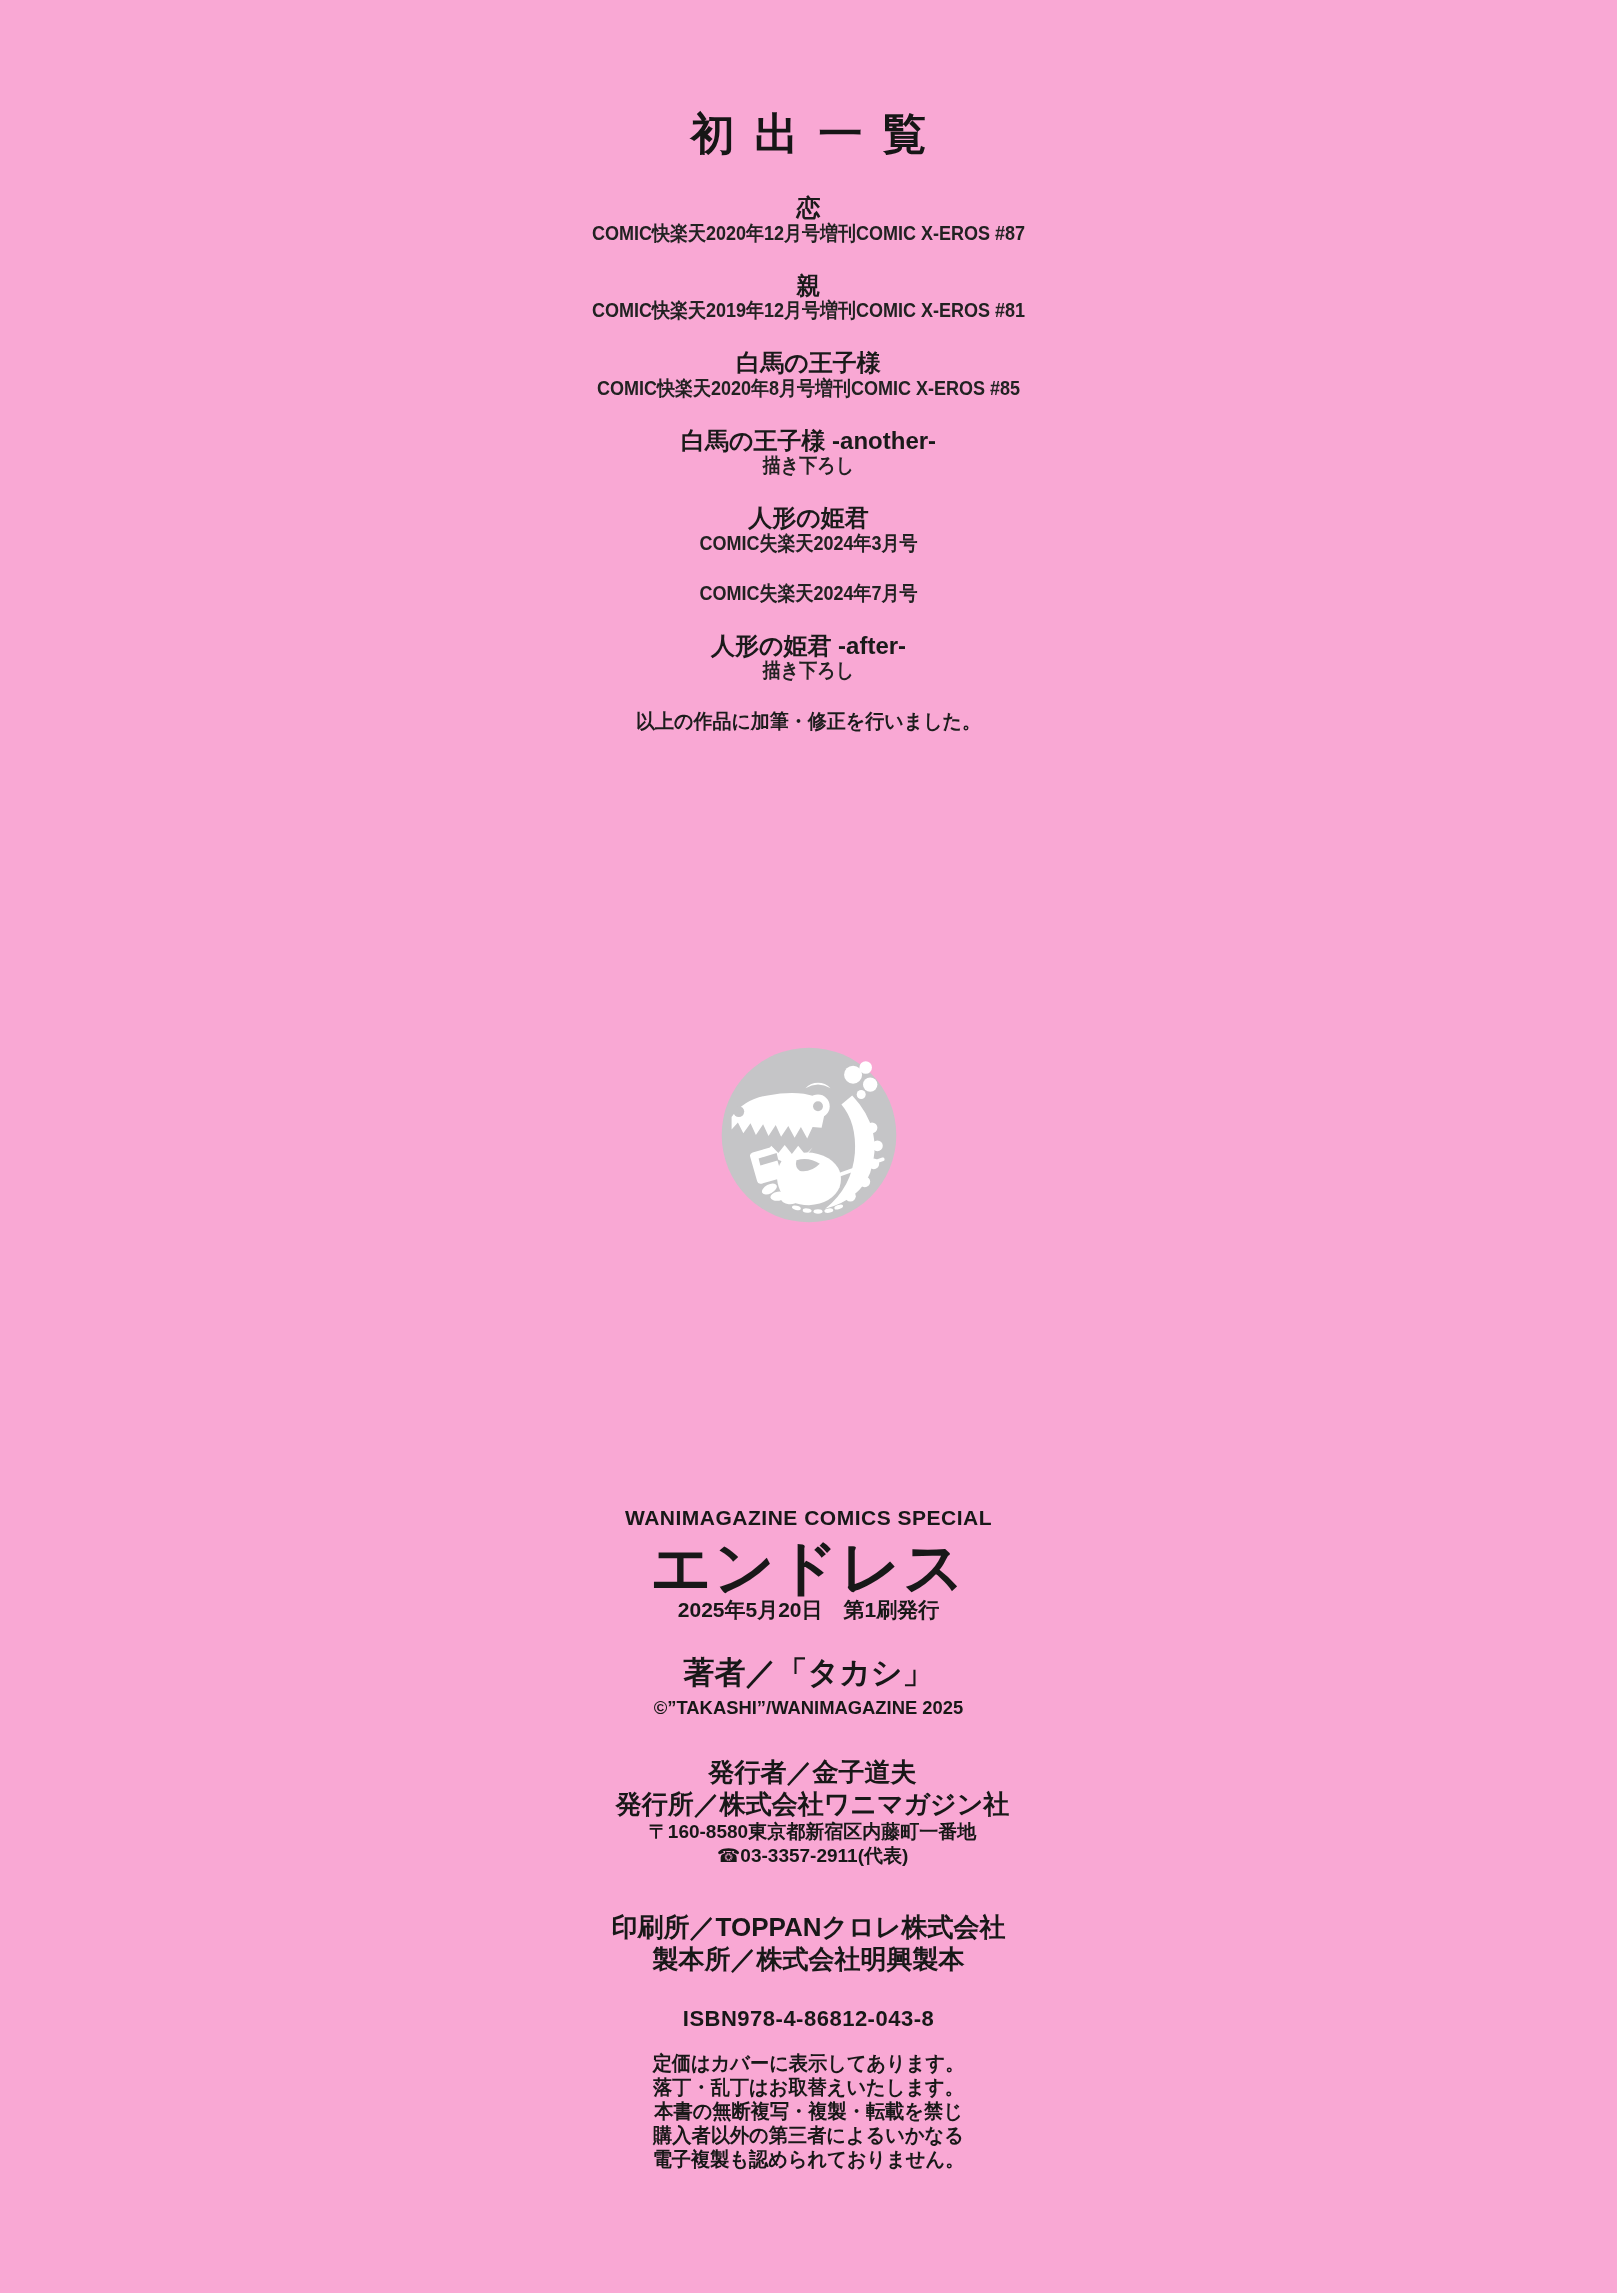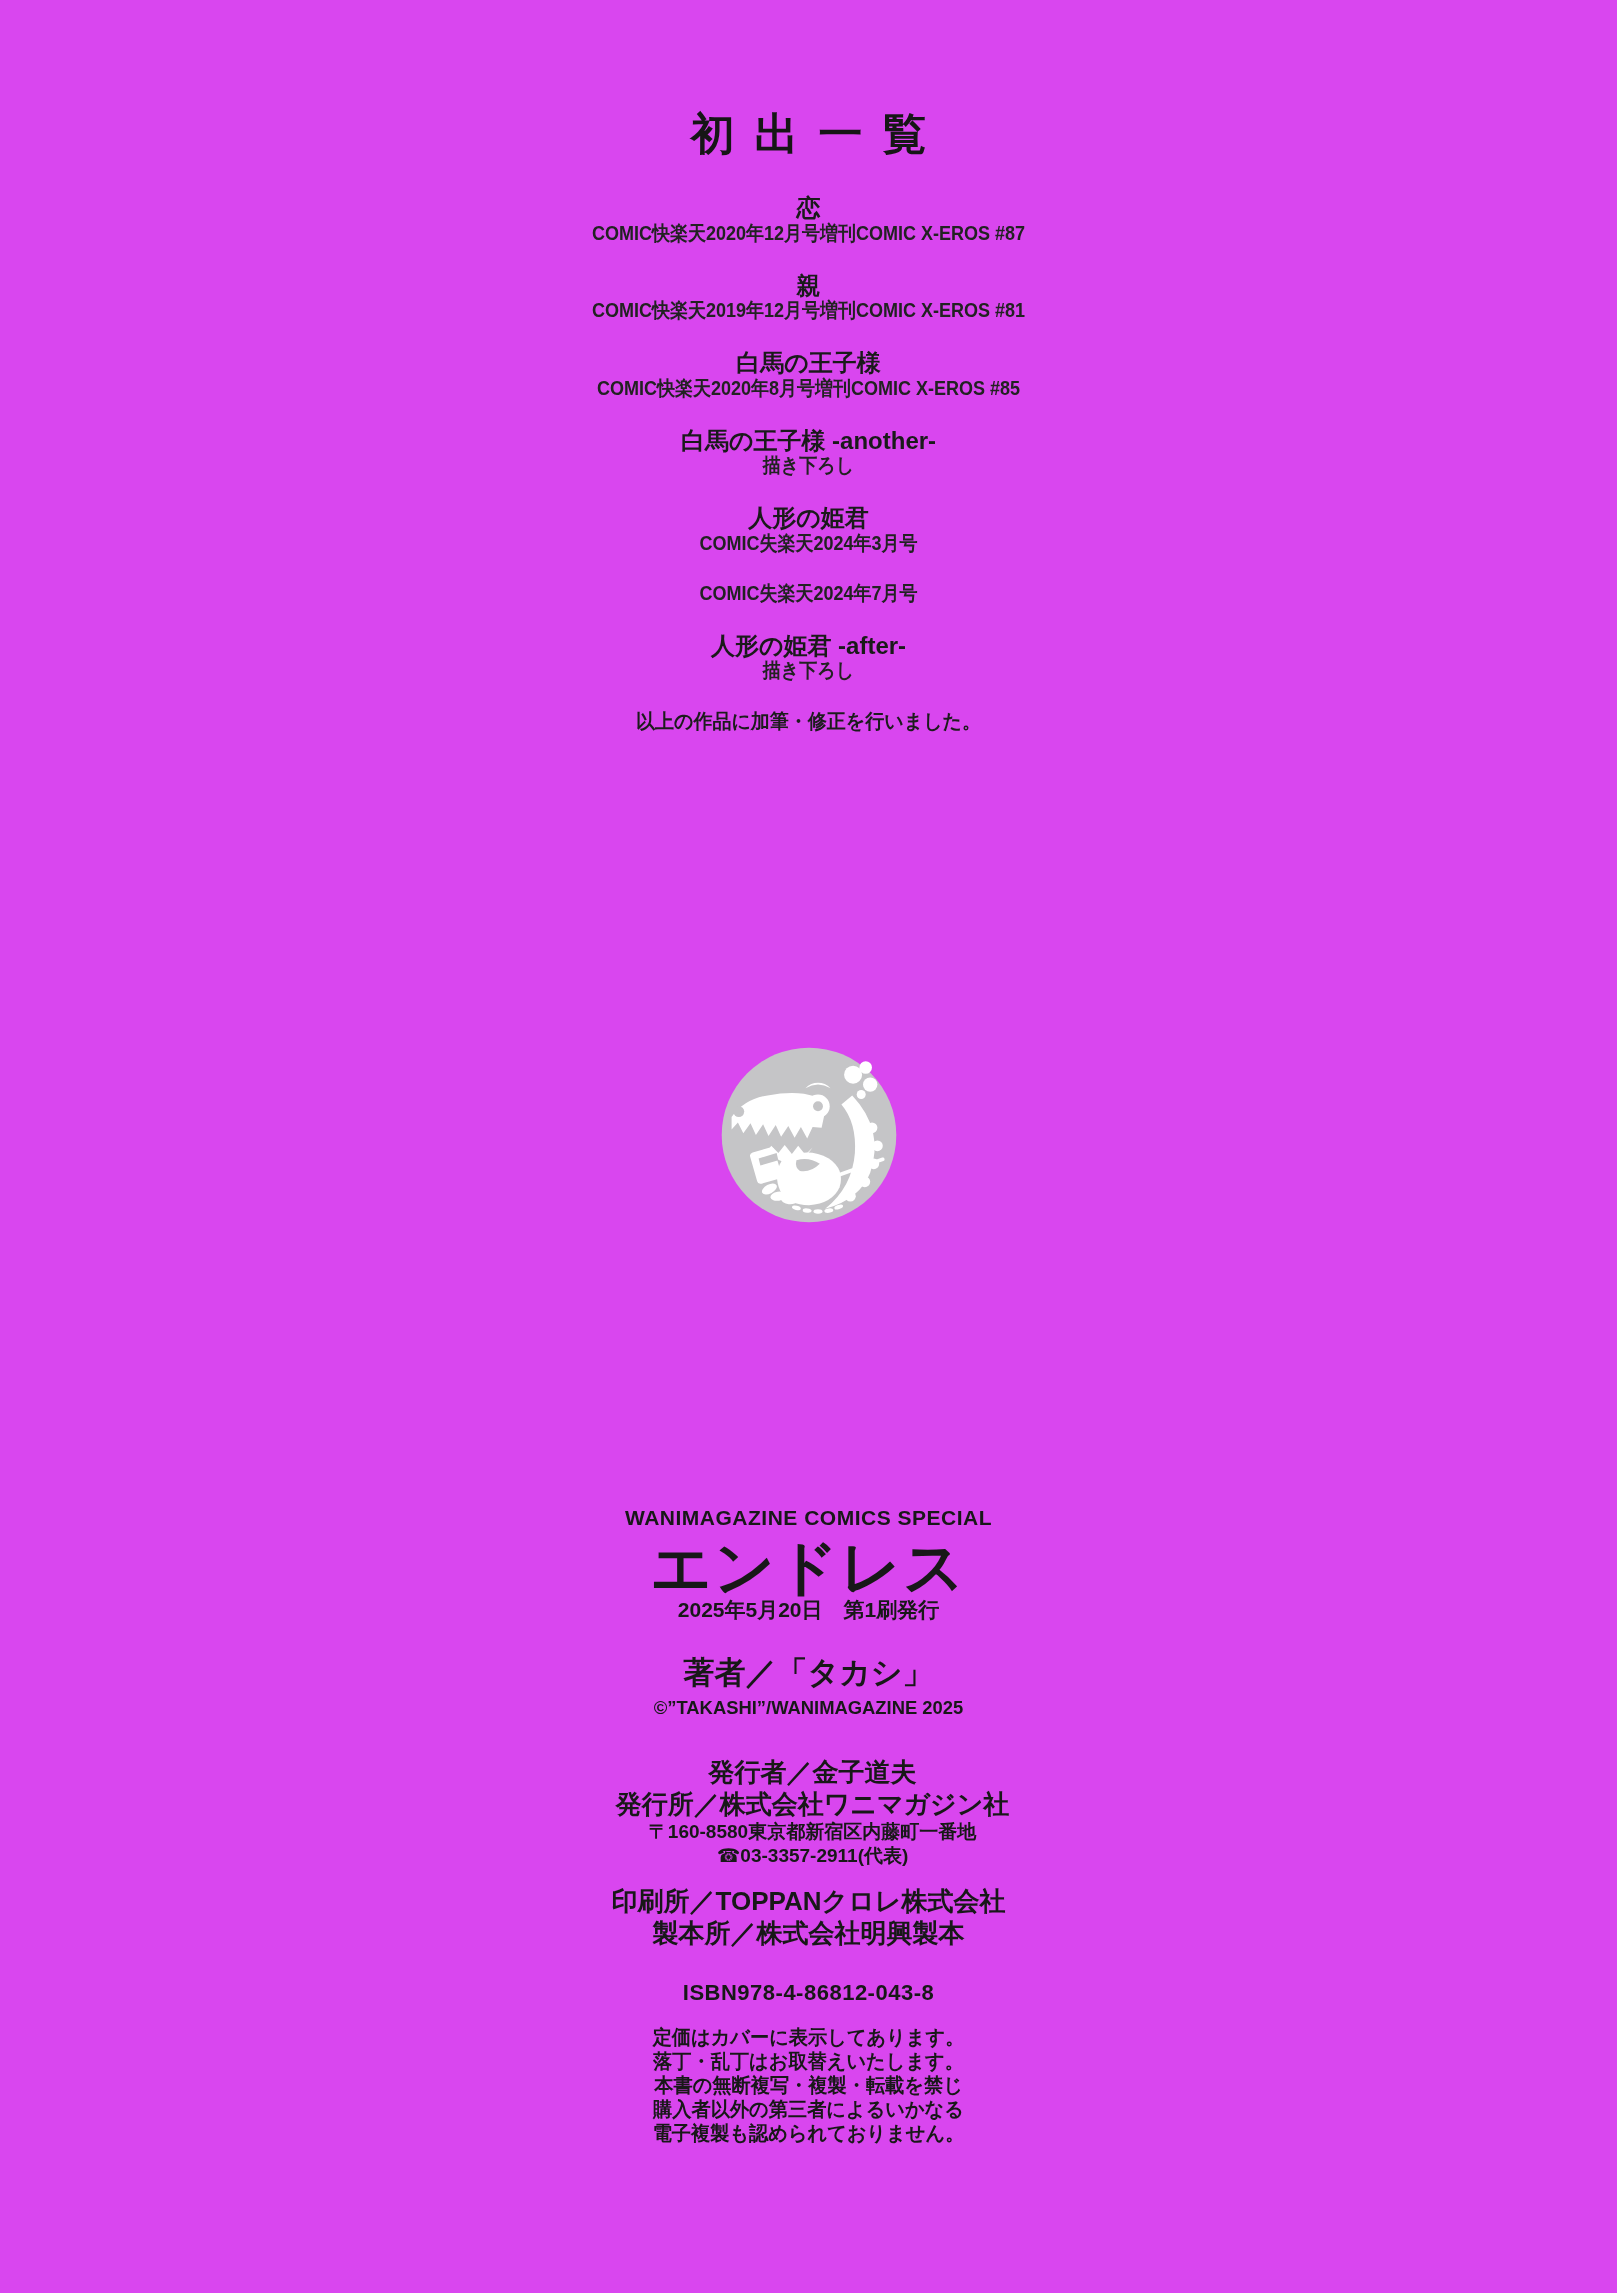--- a/index.html
+++ b/index.html
@@ -1,19 +1,19 @@
 <!DOCTYPE html>
 <html style="font-size:14.7px"><head>
 <meta charset="utf-8">
 <style>
   html,body{margin:0;padding:0;background:#ffffff;}
   .page{
     position:relative;
     width:1617px;height:2293px;
-    background:#d946ef;
+    background:#f9a8d4;
     color:#1c1c1c;
     font-family:"Liberation Sans","DejaVu Sans",sans-serif;
     text-align:center;
     overflow:hidden;
   }
   
   .list-section{position:absolute;top:112px;left:0;width:100%;}
   .page-heading{
     font-size:44px;font-weight:700;line-height:1;
     letter-spacing:20px;padding-left:20px;
@@ -32,21 +32,21 @@
   .colophon{position:absolute;top:1506px;left:0;width:100%;color:#181818;}
   .series-label{font-size:21px;font-weight:700;line-height:23px;letter-spacing:0.5px;}
   .book-title{font-size:60px;font-weight:700;line-height:52px;margin-top:13px;letter-spacing:1.8px;}
   .printing-line{font-size:21px;font-weight:700;line-height:24px;margin-top:3.7px;}
   .author-line{font-size:31px;font-weight:700;line-height:35px;margin-top:33px;}
   .copyright-line{font-size:18.4px;font-weight:700;line-height:21px;margin-top:7.3px;}
   .publisher-block{margin-top:38px;padding-left:8px;}
   .pub-line{font-size:26px;font-weight:700;line-height:32px;}
   .address-line{font-size:19px;font-weight:700;line-height:24px;}
   .phone-line{font-size:19px;font-weight:700;line-height:23px;}
-  .printer-block{margin-top:18px;}
+  .printer-block{margin-top:44px;}
   .isbn-line{font-size:22px;font-weight:700;line-height:23px;margin-top:32px;letter-spacing:0.5px;}
   .notes-block{margin-top:21px;}
   .note-line{font-size:20px;font-weight:700;line-height:24px;
     transform:scaleX(0.96);transform-origin:50% 50%;}
 </style>
 </head>
 <body>
 
 <div class="page">
 

